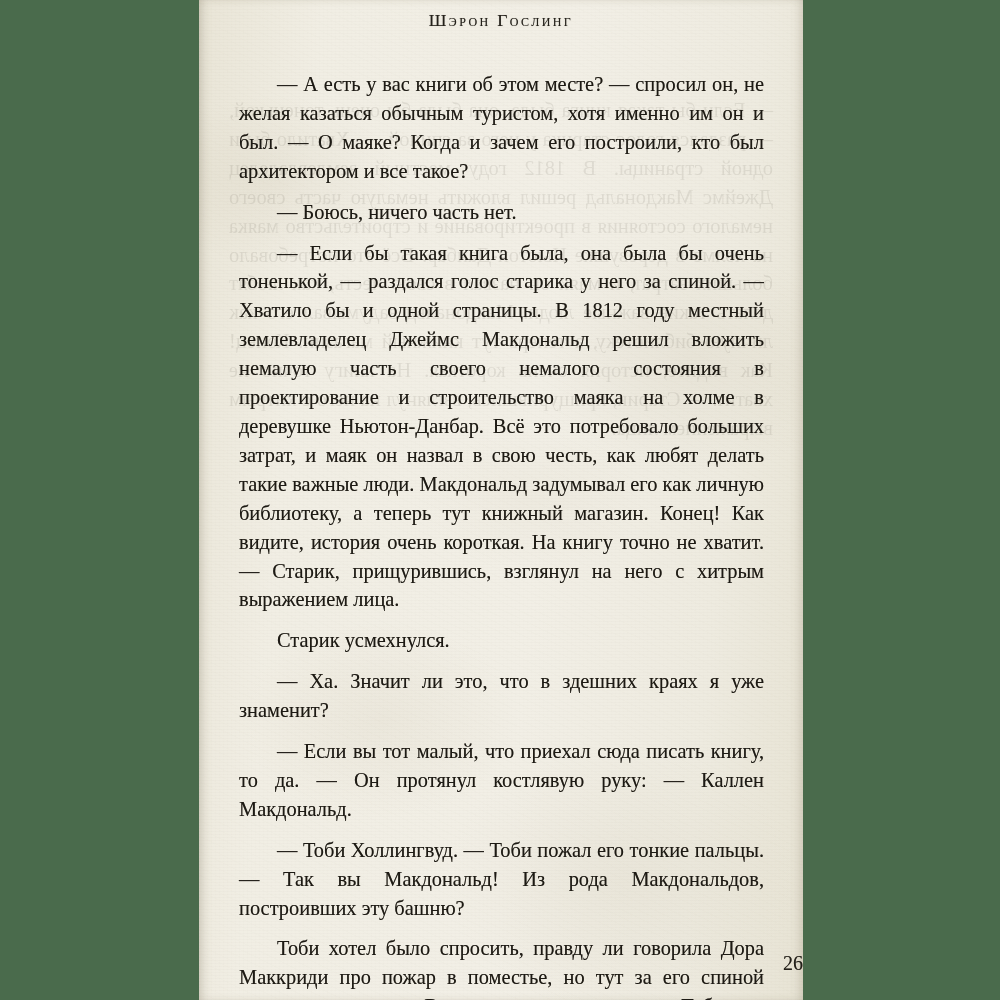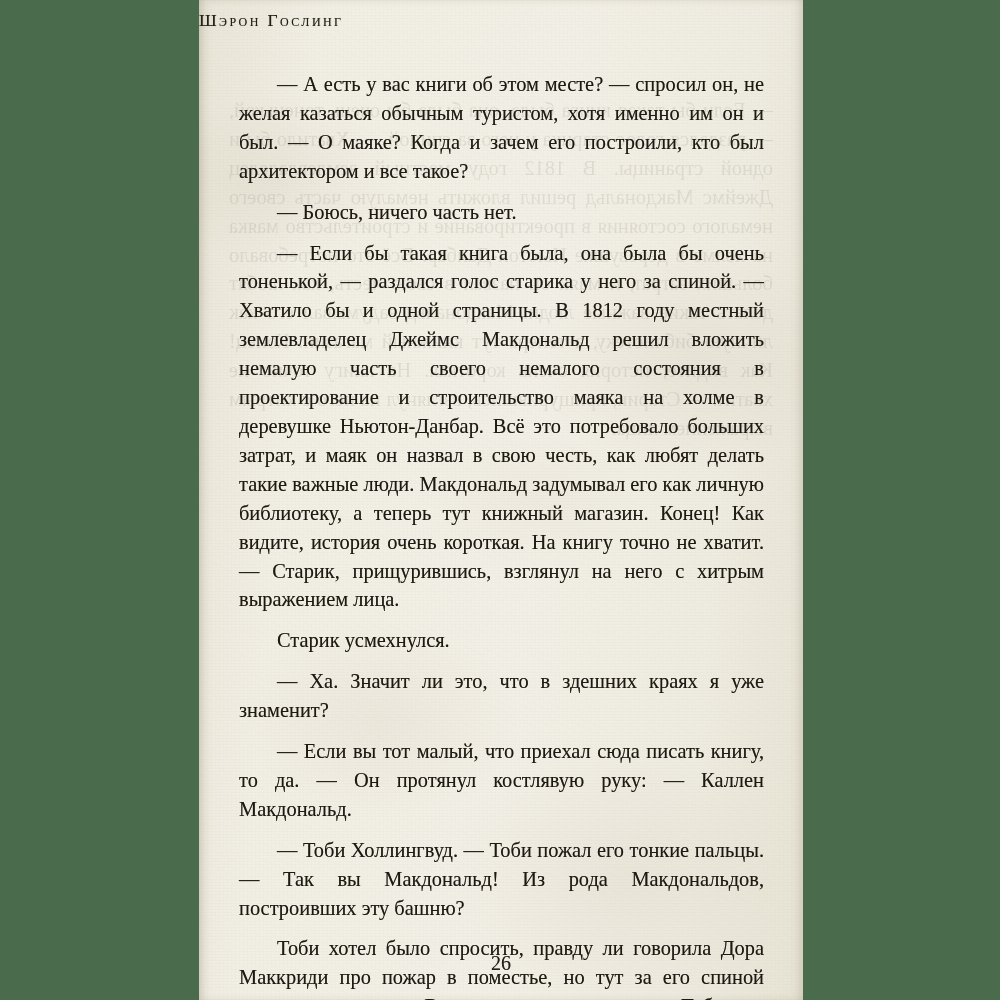--- a/index.html
+++ b/index.html
@@ -81,20 +81,21 @@
     width: 100%;
     height: 100%;
   }
 
   
   .running-head {
     position: absolute;
     top: 10px;
     left: 0;
     width: 100%;
+    text-align: center;
     font-size: 17.5px;
     letter-spacing: 2.4px;
     color: #23201a;
     font-variant: small-caps;
     text-shadow: 0 0 0.7px rgba(40,35,25,0.45);
   }
 
   
   .textblock {
     position: absolute;
@@ -114,21 +115,21 @@
     text-indent: 38px;
   }
   .textblock p:last-child { text-align: justify; }
 
   
   .folio {
     position: absolute;
     bottom: 25px;
     left: 0;
     width: 100%;
-    text-align: center;
+    text-align: right;
     font-size: 20px;
     color: #23201a;
     text-shadow: 0 0 0.6px rgba(40,35,25,0.45);
   }
 </style>
 </head>
 <body>
 
 <div class="stage">
 

